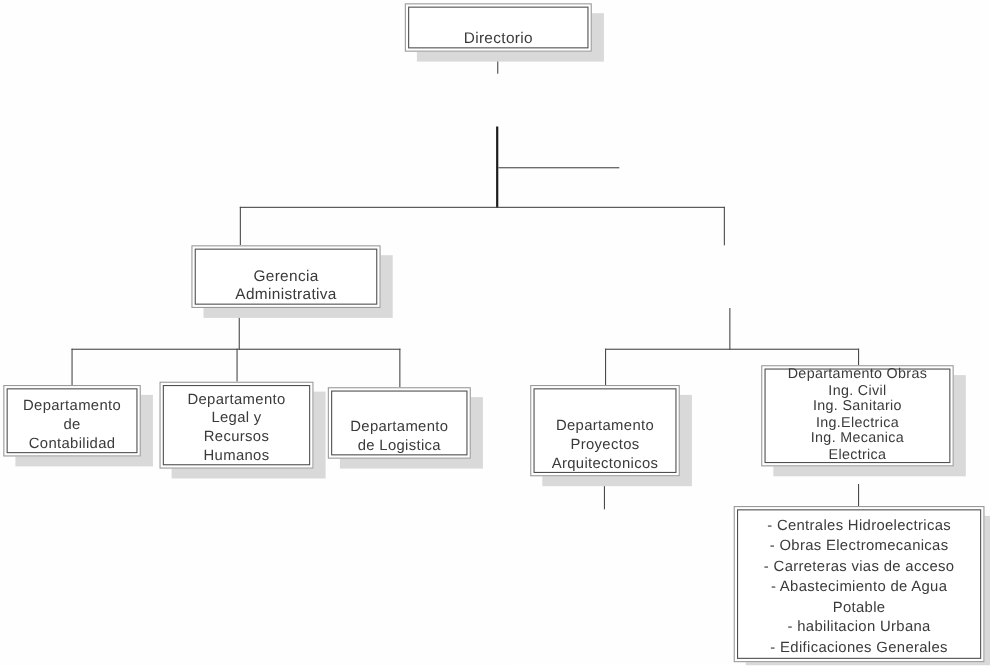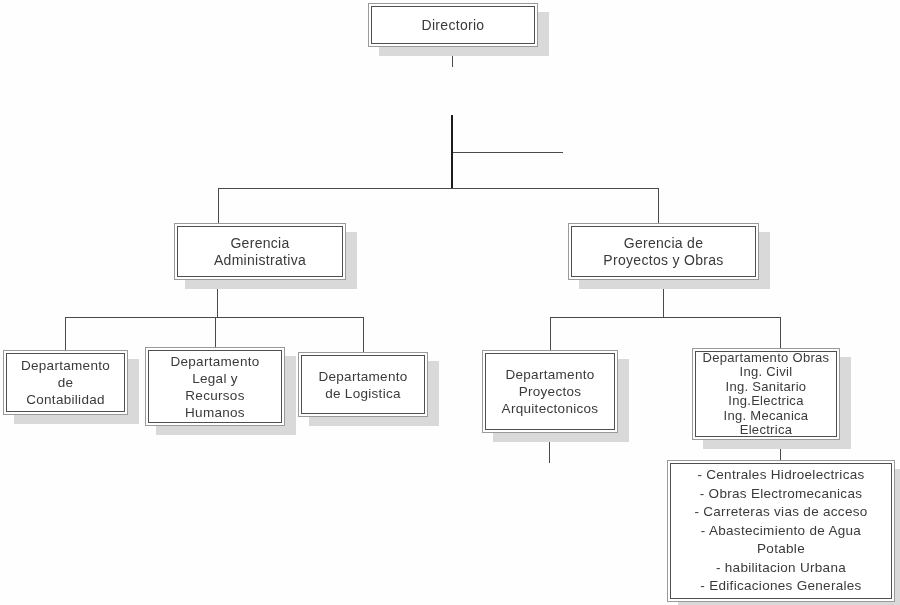--- a/index.html
+++ b/index.html
@@ -28,21 +28,21 @@
     box-shadow: 11px 9px 0 #d9d9d9;
     padding: 2px;
     box-sizing: border-box;
   }
   .node .inner {
     width: 100%;
     height: 100%;
     border: 1px solid #4f4f4f;
     box-sizing: border-box;
     display: flex;
-    align-items: center;
+    align-items: flex-end;
     justify-content: center;
     text-align: center;
   }
   .node-label {
     white-space: pre-line;
     color: #3a3a3a;
     font-size: 14px;
     line-height: 17px;
     letter-spacing: 0.3px;
   }
@@ -50,21 +50,21 @@
   
   #n-directorio             { left: 368px; top: 3px;   width: 170px; height: 44px; }
   #n-gerencia-general       { left: 367px; top: 67px;  width: 170px; height: 48px; }
   #n-secretaria             { left: 563px; top: 132px; width: 120px; height: 40px; }
   #n-gerencia-administrativa{ left: 138px; top: 223px; width: 172px; height: 57px; margin-left: 36px; }
   #n-gerencia-proyectos     { left: 568px; top: 223px; width: 191px; height: 57px; }
   #n-dep-contabilidad       { left: 3px;   top: 350px; width: 125px; height: 65px; }
   #n-dep-legal              { left: 145px; top: 347px; width: 140px; height: 79px; }
   #n-dep-logistica          { left: 298px; top: 352px; width: 130px; height: 65px; }
   #n-dep-proyectos-arq      { left: 482px; top: 350px; width: 136px; height: 83px; }
-  #n-dep-obras              { left: 692px; top: 348px; width: 148px; height: 92px; }
+  #n-dep-obras              { left: 692px; top: 332px; width: 175px; height: 92px; }
   #n-division               { left: 453px; top: 463px; width: 190px; height: 100px; }
   #n-obras-lista            { left: 667px; top: 460px; width: 228px; height: 142px; }
 
   #n-dep-contabilidad .node-label,
   #n-dep-legal .node-label,
   #n-dep-logistica .node-label,
   #n-dep-proyectos-arq .node-label { font-size: 13.5px; line-height: 17px; }
   #n-dep-obras .node-label   { font-size: 13px;   line-height: 14.5px; }
   #n-division .node-label    { font-size: 13.5px; line-height: 16px; }
   #n-obras-lista .node-label { font-size: 13.5px; line-height: 18.5px; }
@@ -119,26 +119,20 @@
 
 
 
   <div class="node" id="n-gerencia-administrativa">
     <div class="inner">
         <span class="node-label">Gerencia
 Administrativa</span>
       </div>
   </div>
 
-  <div class="node" id="n-gerencia-proyectos">
-    <div class="inner">
-        <span class="node-label">Gerencia de
-Proyectos y Obras</span>
-      </div>
-  </div>
 
   <div class="node" id="n-dep-contabilidad">
     <div class="inner">
         <span class="node-label">Departamento
 de
 Contabilidad</span>
       </div>
   </div>
 
   <div class="node" id="n-dep-legal">

